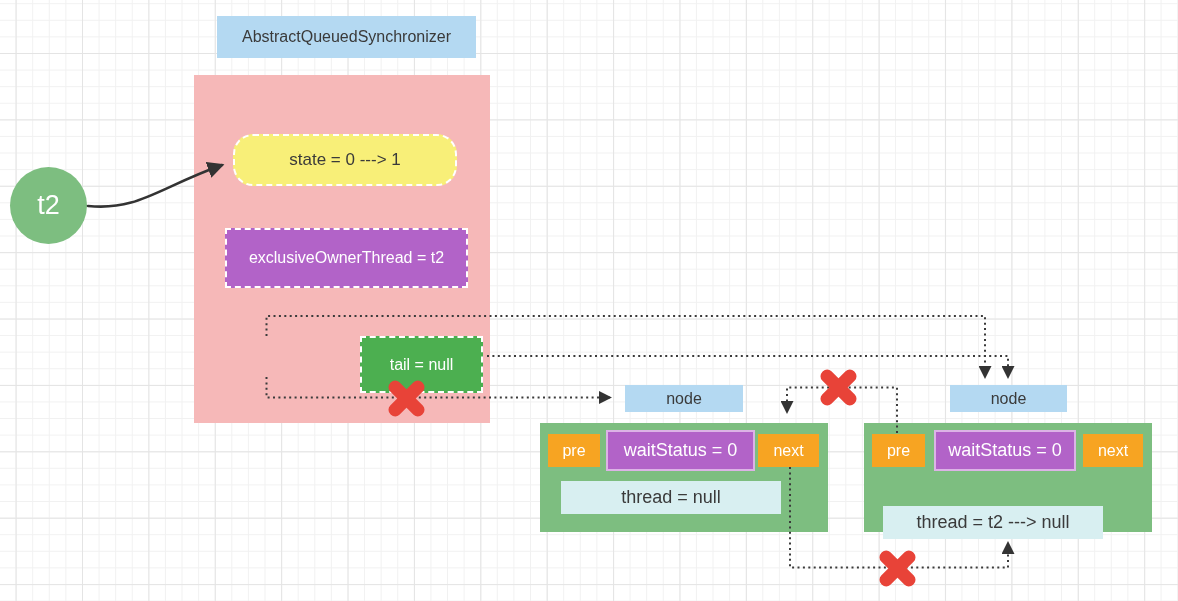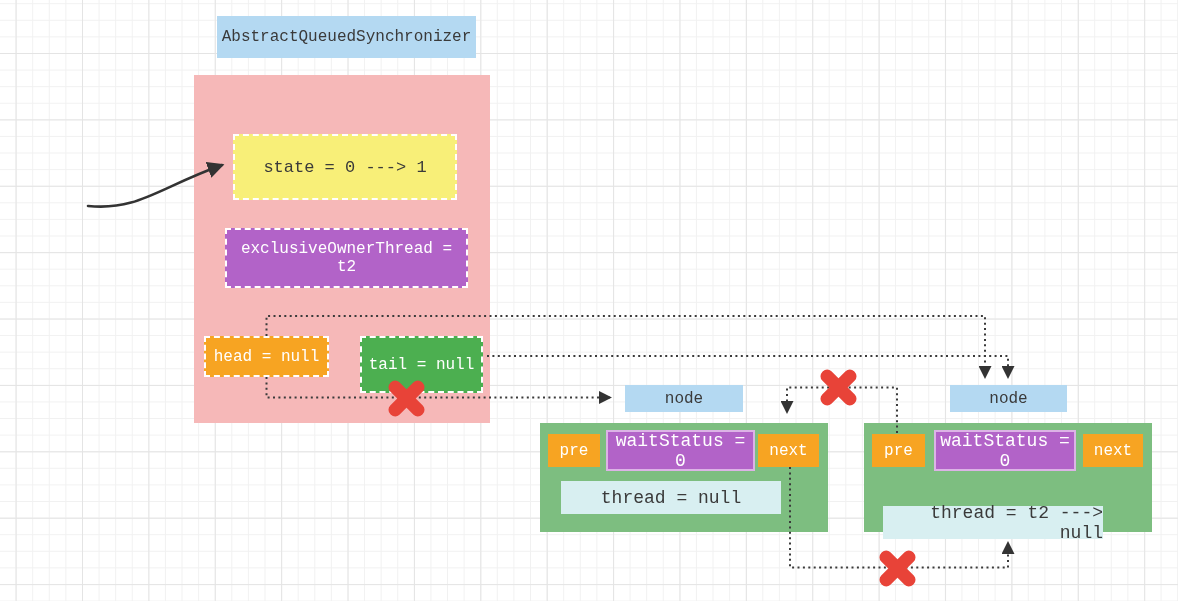--- a/index.html
+++ b/index.html
@@ -1,21 +1,21 @@
 <!DOCTYPE html>
 <html><head>
 <meta charset="utf-8">
 <style>
   html,body { margin:0; padding:0; background:#fff; }
   .stage {
     position: relative;
     width: 1178px;
     height: 601px;
     overflow: hidden;
-    font-family: Liberation Mono, monospace;
+    font-family: Liberation Sans, sans-serif;
     background-color: #ffffff;
     background-image:
       linear-gradient(to right, #e4e4e4 1px, transparent 1px),
       linear-gradient(to bottom, #e4e4e4 1px, transparent 1px),
       linear-gradient(to right, #f1f1f1 1px, transparent 1px),
       linear-gradient(to bottom, #f1f1f1 1px, transparent 1px);
     background-size: 66.4px 66.4px, 66.4px 66.4px, 16.6px 16.6px, 16.6px 16.6px;
     background-position: 15.6px 0px, 0px 53px, 15.6px 0px, 0px 3.2px;
   }
   .abs { position: absolute; box-sizing: border-box; }
@@ -71,28 +71,28 @@
 </style>
 </head>
 <body>
 
 <div class="stage">
 
   <div class="abs pinkbox" style="left:194px; top:75px; width:296px; height:348px;"></div>
 
   <div class="abs box lightblue f16" style="left:217px; top:16px; width:259px; height:42px;">AbstractQueuedSynchronizer</div>
 
-  <div class="abs box yellowbox dashed f17" style="left:233px; top:134px; width:224px; height:66px;">state = 0 ---&gt; 1</div>
+  <div class="abs box yellowbox dashed f17" style="left:233px; top:134px; width:224px; height:52px;border-radius:20px;">state = 0 ---&gt; 1</div>
 
   <div class="abs box purplebox dashed white-text f16" style="left:225px; top:228px; width:243px; height:60px;">exclusiveOwnerThread = t2</div>
 
-  <div class="abs box orangebox dashed white-text f16" style="left:204px; top:336px; width:125px; height:41px;">head = null</div>
 
   <div class="abs box greendark dashed white-text f16" style="left:360px; top:336px; width:123px; height:57px;text-align:right;">tail = null</div>
 
+  <div class="abs circle" style="left:10px; top:167px; width:77px; height:77px;">t2</div>
 
   <div class="abs box lightblue f16" style="left:625px; top:385px; width:118px; height:27px;">node</div>
 
   <div class="abs greenlight" style="left:540px; top:423px; width:288px; height:109px;"></div>
 
   <div class="abs box orangebox white-text f16" style="left:548px; top:434px; width:52px; height:33px;">pre</div>
 
   <div class="abs box purplebox white-text f15" style="left:606px; top:430px; width:149px; height:41px; border:2px solid #dcb3e6;">waitStatus = 0</div>
 
   <div class="abs box orangebox white-text f16" style="left:758px; top:434px; width:61px; height:33px;">next</div>

